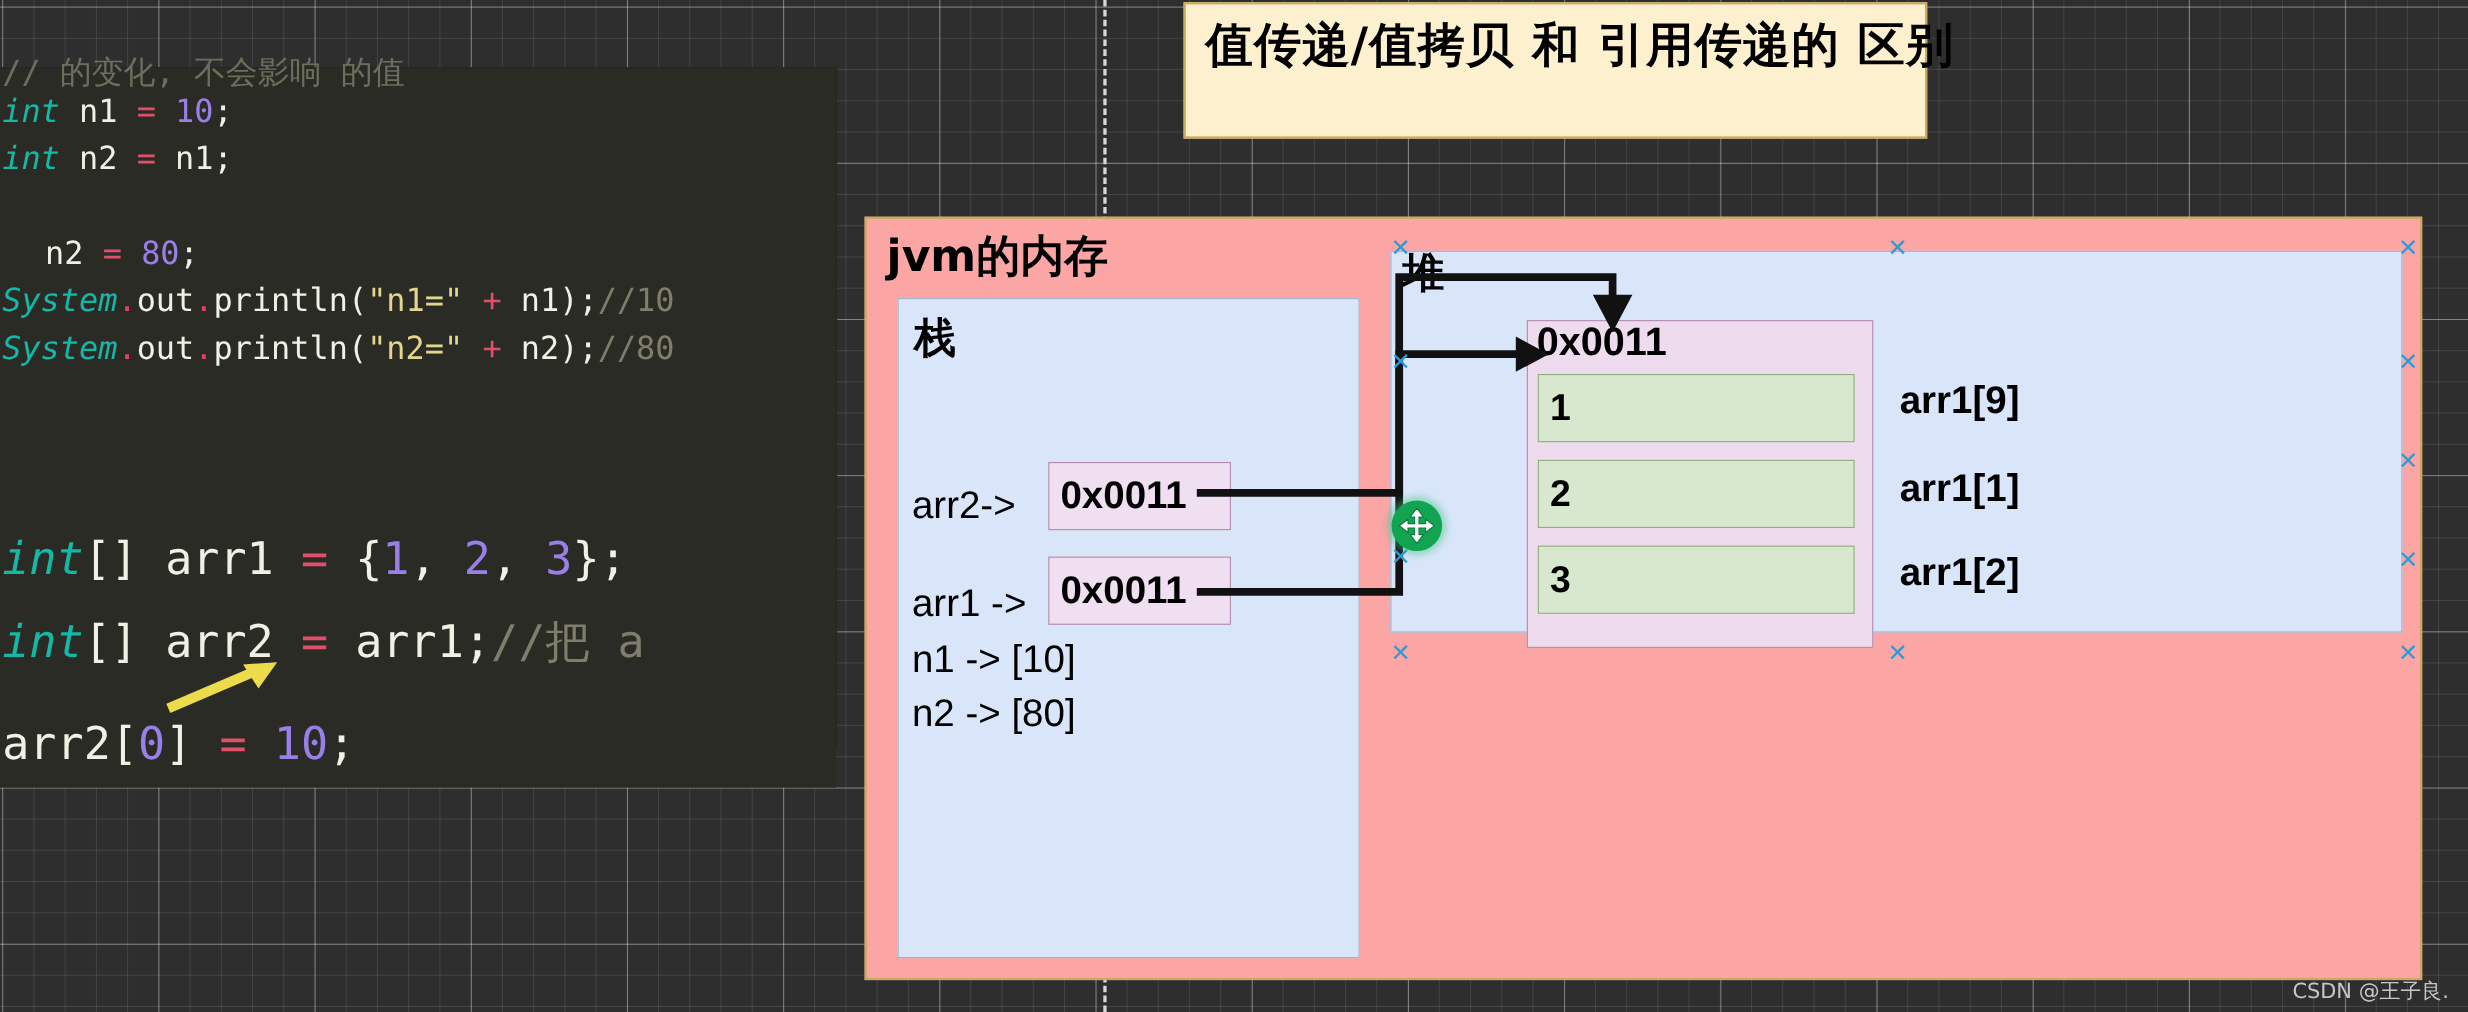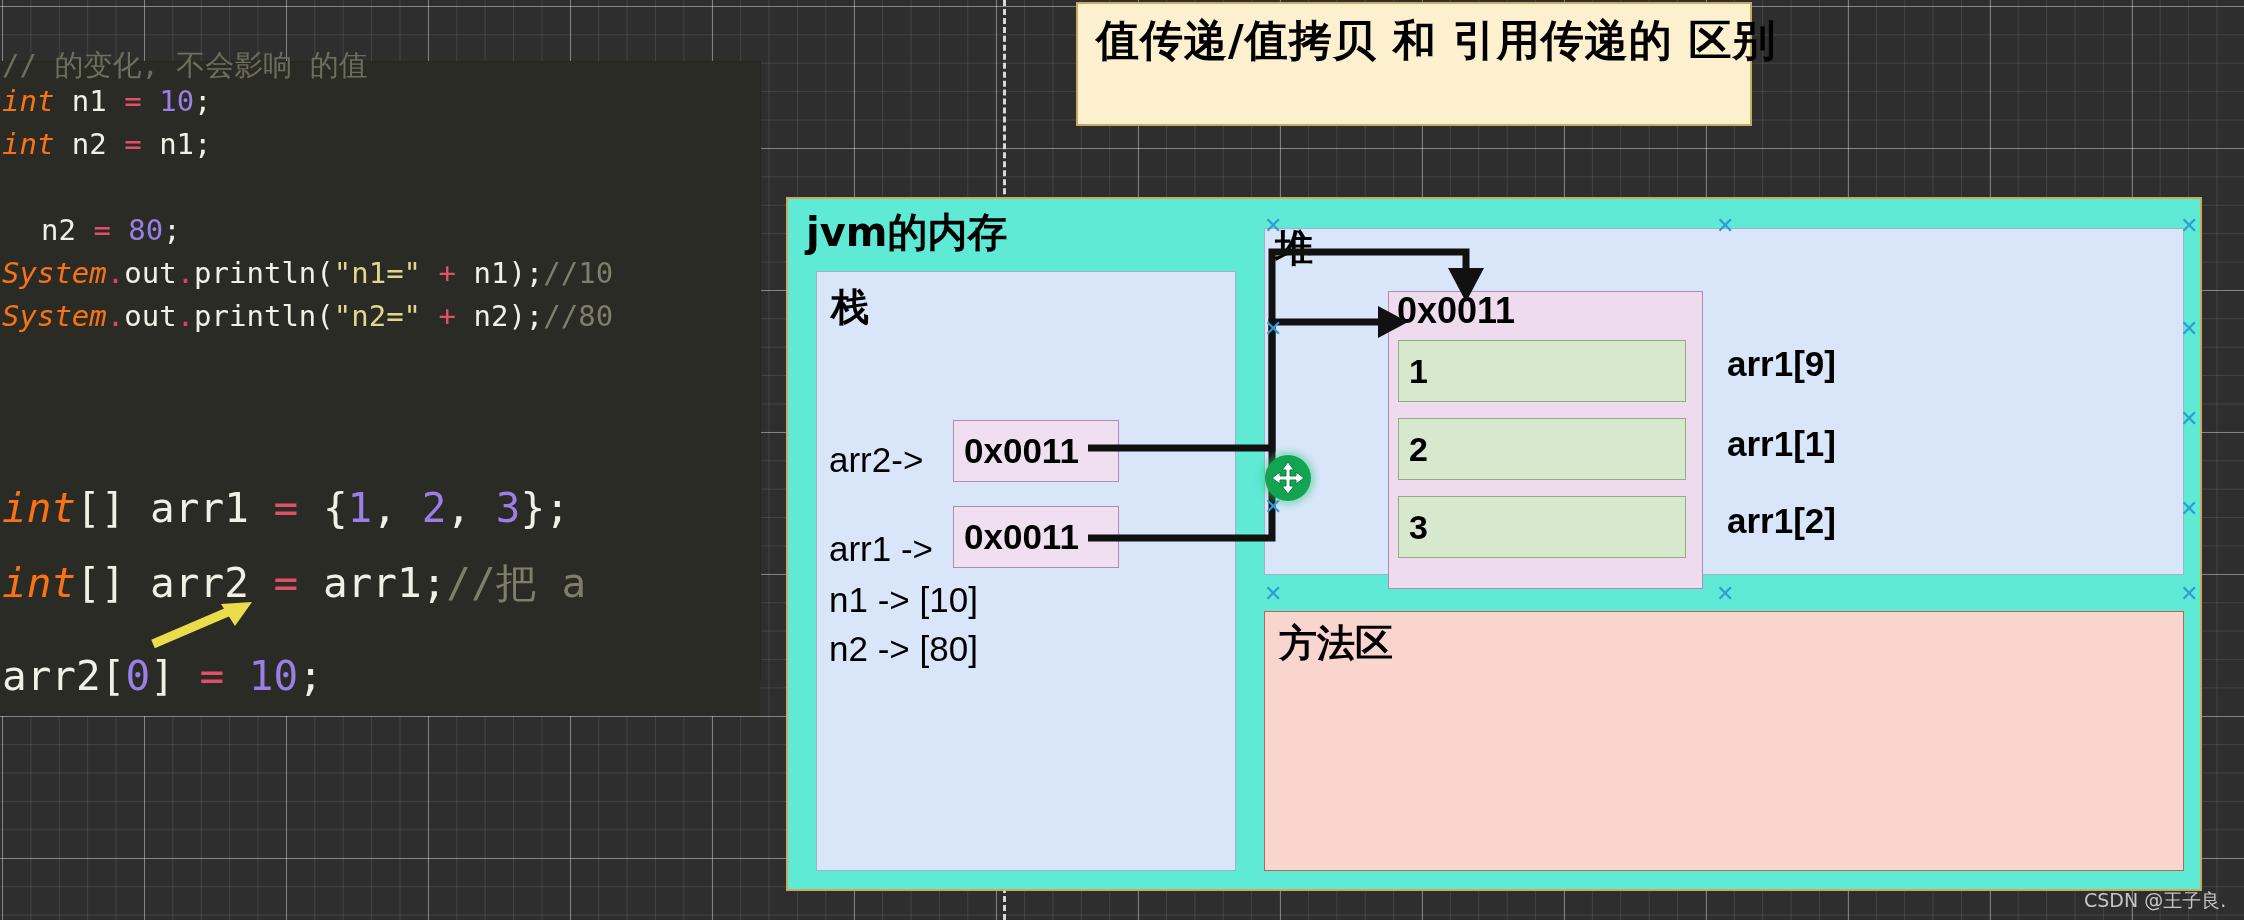--- a/index.html
+++ b/index.html
@@ -31,21 +31,21 @@
   }
   #code-top    { position:absolute; left:0; top:0;   width:766px; height:340px; background:#2b2b26; }
   #code-bottom { position:absolute; left:0; top:408px; width:766px; height:246px; background:#2b2b26; }
   .code-line {
     position:absolute; white-space:pre;
     font-family:"DejaVu Sans Mono","Liberation Mono",monospace;
     color:#dcdccc;
   }
   .code-sm { font-size:29px; letter-spacing:0px; }
   .code-lg { font-size:41px; letter-spacing:0px;text-align:center; }
-  .kw      { color:#f97316; font-style:italic; }
+  .kw      { color:#14b8a6; font-style:italic; }
   .op      { color:#e0506a; }
   .num     { color:#9b7fe8; }
   .str     { color:#e3d58b; }
   .cmt     { color:#7e7e6b; }
   .dot     { color:#d9455f; }
   .plain   { color:#f0f0e4; }
   .cut-cmt { color:#6e6e5d; }
 
   
   #code-arrow { left:155px; top:520px; width:110px; height:70px; }
@@ -58,21 +58,21 @@
   #title-text {
     position:absolute; left:18px; top:8px; width:640px;
     font-size:43px; font-weight:bold; color:#000;
     font-family:"DejaVu Sans","Liberation Sans",sans-serif;
     letter-spacing:1px; white-space:nowrap;
   }
 
   
   #jvm-card {
     left:786px; top:197px; width:1412px; height:690px;
-    background:#5eead4; border:2px solid #c9ab5e;
+    background:#fca5a5; border:2px solid #c9ab5e;
   }
   #jvm-title {
     position:absolute; left:18px; top:6px;
     font-size:40px; font-weight:bold; color:#000;
     font-family:"DejaVu Sans","Liberation Sans",sans-serif;
   }
 
   
   #stack-box {
     position:absolute; left:28px; top:72px; width:418px; height:598px;
@@ -204,23 +204,20 @@
       <div class="cell" style="top:48px;">1</div>
       <div class="cell" style="top:126px;">2</div>
       <div class="cell" style="top:204px;">3</div>
     </div>
 
     <div class="idx-label" style="left:462px; top:115px;">arr1[9]</div>
     <div class="idx-label" style="left:462px; top:195px;">arr1[1]</div>
     <div class="idx-label" style="left:462px; top:272px;">arr1[2]</div>
   </div>
 
-  <div id="method-box">
-    <div id="method-label">方法区</div>
-  </div>
 </div>
 
 <svg class="abs" id="connectors">
 
   <path d="M1088,448 L1272,448 L1272,252 L1466,252 L1466,284" stroke="#111" stroke-width="7" fill="none"></path>
   <path d="M1466,302 L1448,268 L1484,268 Z" fill="#111"></path>
 
   <path d="M1088,538 L1272,538 L1272,322 L1390,322" stroke="#111" stroke-width="7" fill="none"></path>
   <path d="M1408,322 L1378,306 L1378,338 Z" fill="#111"></path>
 </svg>

